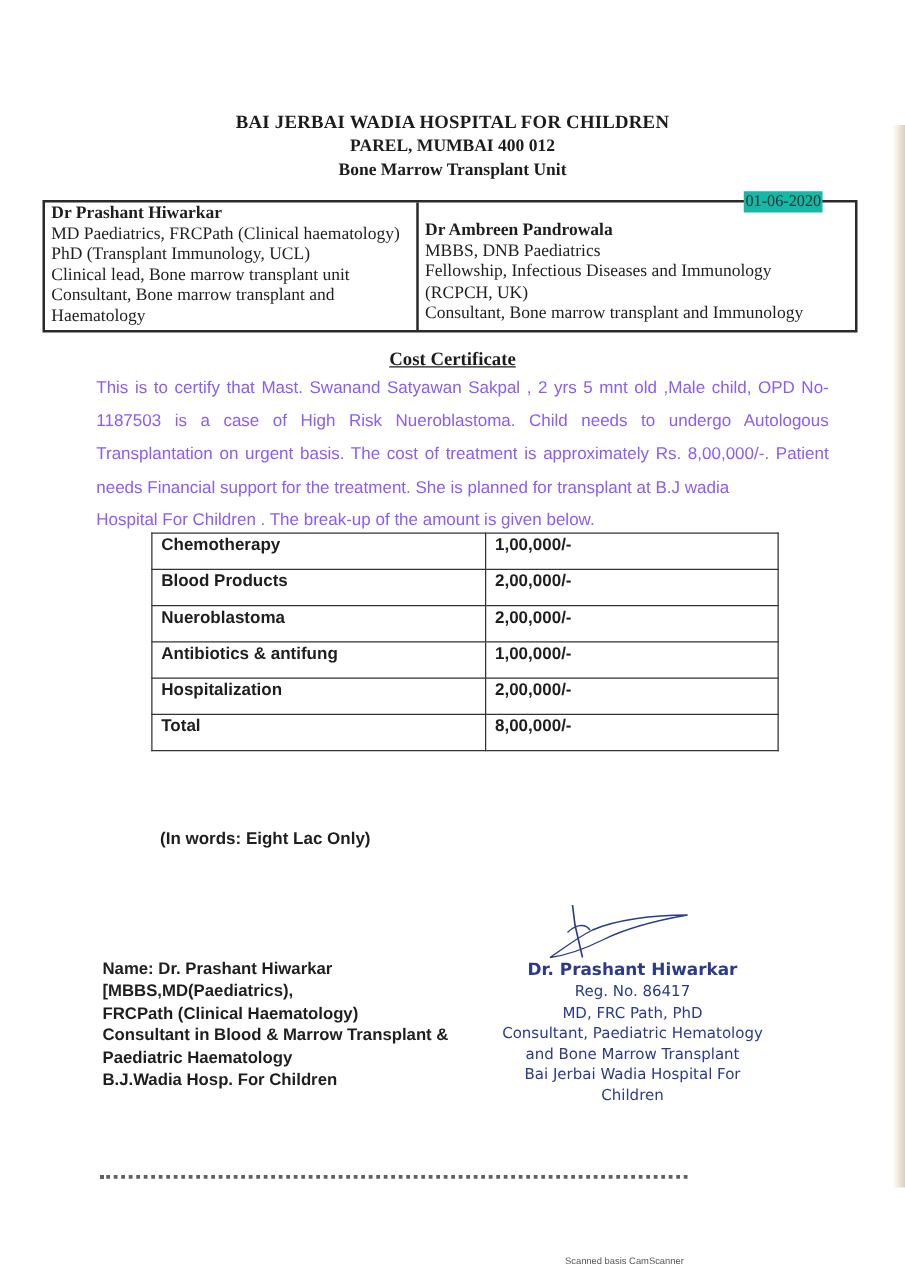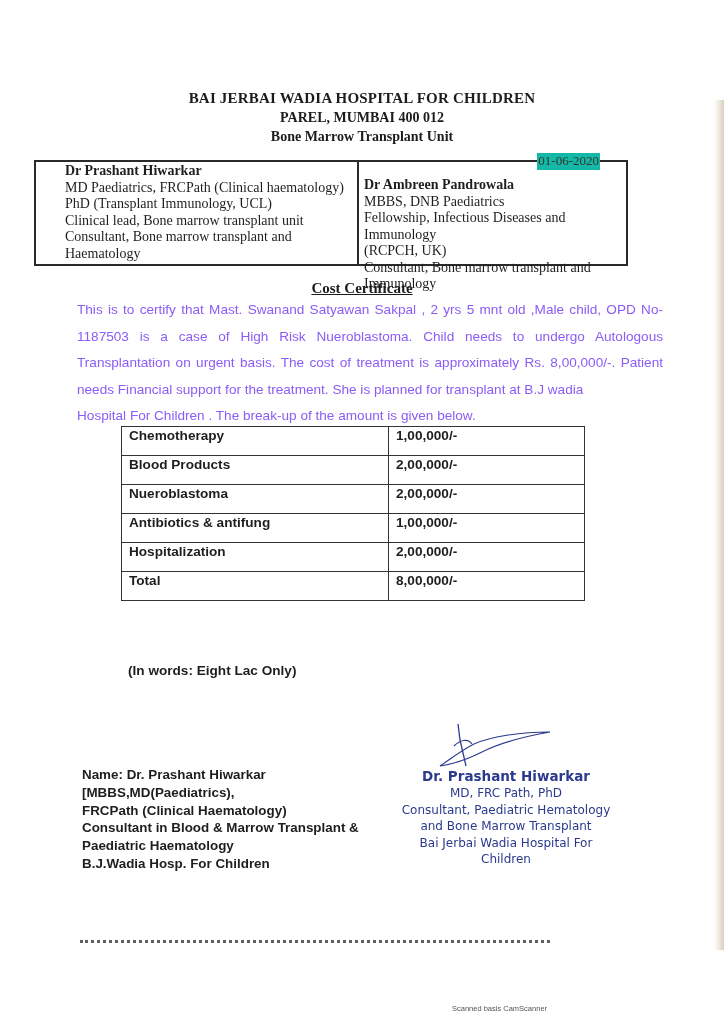--- a/index.html
+++ b/index.html
@@ -14,22 +14,22 @@
   }
   .letterhead {
     position: absolute; top: 89px; left: 0; width: 724px; text-align: center;
     font-family: "Liberation Serif", serif; font-weight: bold; color: #1c1c1c;
   }
   .letterhead .l1 { font-size: 15px; line-height: 19px; letter-spacing: 0.2px; }
   .letterhead .l2 { font-size: 14px; line-height: 19px; }
   .letterhead .l3 { font-size: 14px; line-height: 19px; }
 
   .doctors {
-    position: absolute; top: 160px; left: 34px; width: 594px; height: 106px;
-    border: 2px solid #2a2a2a; box-sizing: border-box; display: flex; padding-left: 24px;
+    position: absolute; top: 160px; left: 34px; width: 652px; height: 106px;
+    border: 2px solid #2a2a2a; box-sizing: border-box; display: flex;
   }
   .doc-col { font-family: "Liberation Serif", serif; font-size: 14px; line-height: 16.5px; color: #1e1e1e; }
   .doc-left { width: 299px; border-right: 2px solid #2a2a2a; padding: 1px 0 0 5px; box-sizing: border-box; }
   .doc-right { flex: 1; padding: 15px 0 0 5px; box-sizing: border-box; position: relative; }
   .doc-name { font-weight: bold; }
   .date {
     position: absolute; top: -9px; right: 26px; background: #14b8a6; padding: 0 1px;
     font-family: "Liberation Serif", serif; font-size: 13px; color: #333;
   }
 
@@ -39,21 +39,21 @@
     text-decoration: underline; color: #1c1c1c;
   }
   .body-text {
     position: absolute; top: 297px; left: 77px; width: 586px;
     font-family: "Liberation Sans", sans-serif; font-size: 13.6px; line-height: 26.5px;
     text-align: justify; color: #8b5cf6;
   }
   .body-text .last { text-align: left; }
 
   .cost-table {
-    position: absolute; top: 426px; left: 121px; width: 464px;
+    position: absolute; top: 426px; left: 121px; width: 502px;
     border-collapse: collapse; font-family: "Liberation Sans", sans-serif;
     font-size: 13.6px; font-weight: bold; color: #1e1e1e;
   }
   .cost-table td {
     border: 1.5px solid #333; height: 27px; vertical-align: top; padding: 1px 6px 0 7px;
   }
   .cost-table td.item { width: 253px; }
 
   .in-words {
     position: absolute; top: 663px; left: 128px;
@@ -162,20 +162,21 @@
 </div>
 
 <svg class="signature" viewBox="0 0 140 50">
   <path d="M26 2 L28 18 L34 44" stroke="#2b3a8c" stroke-width="1.3" fill="none"></path>
   <path d="M8 44 C 20 36, 30 28, 42 22 C 60 14, 90 10, 118 10 C 95 14, 70 20, 50 30 C 38 36, 22 42, 8 44 Z" stroke="#2b3a8c" stroke-width="1.1" fill="none"></path>
   <path d="M22 24 C 28 18, 36 16, 40 22" stroke="#2b3a8c" stroke-width="1.1" fill="none"></path>
 </svg>
 
 <div class="stamp">
   <div class="s-name">Dr. Prashant Hiwarkar</div>
+  <div class="s-line">Reg. No. 86417</div>
   <div class="s-line">MD, FRC Path, PhD</div>
   <div class="s-line">Consultant, Paediatric Hematology</div>
   <div class="s-line">and Bone Marrow Transplant</div>
   <div class="s-line">Bai Jerbai Wadia Hospital For Children</div>
 </div>
 
 <div class="footer-note"></div>
 
 <div class="scanner-mark">Scanned basis CamScanner</div>
 

